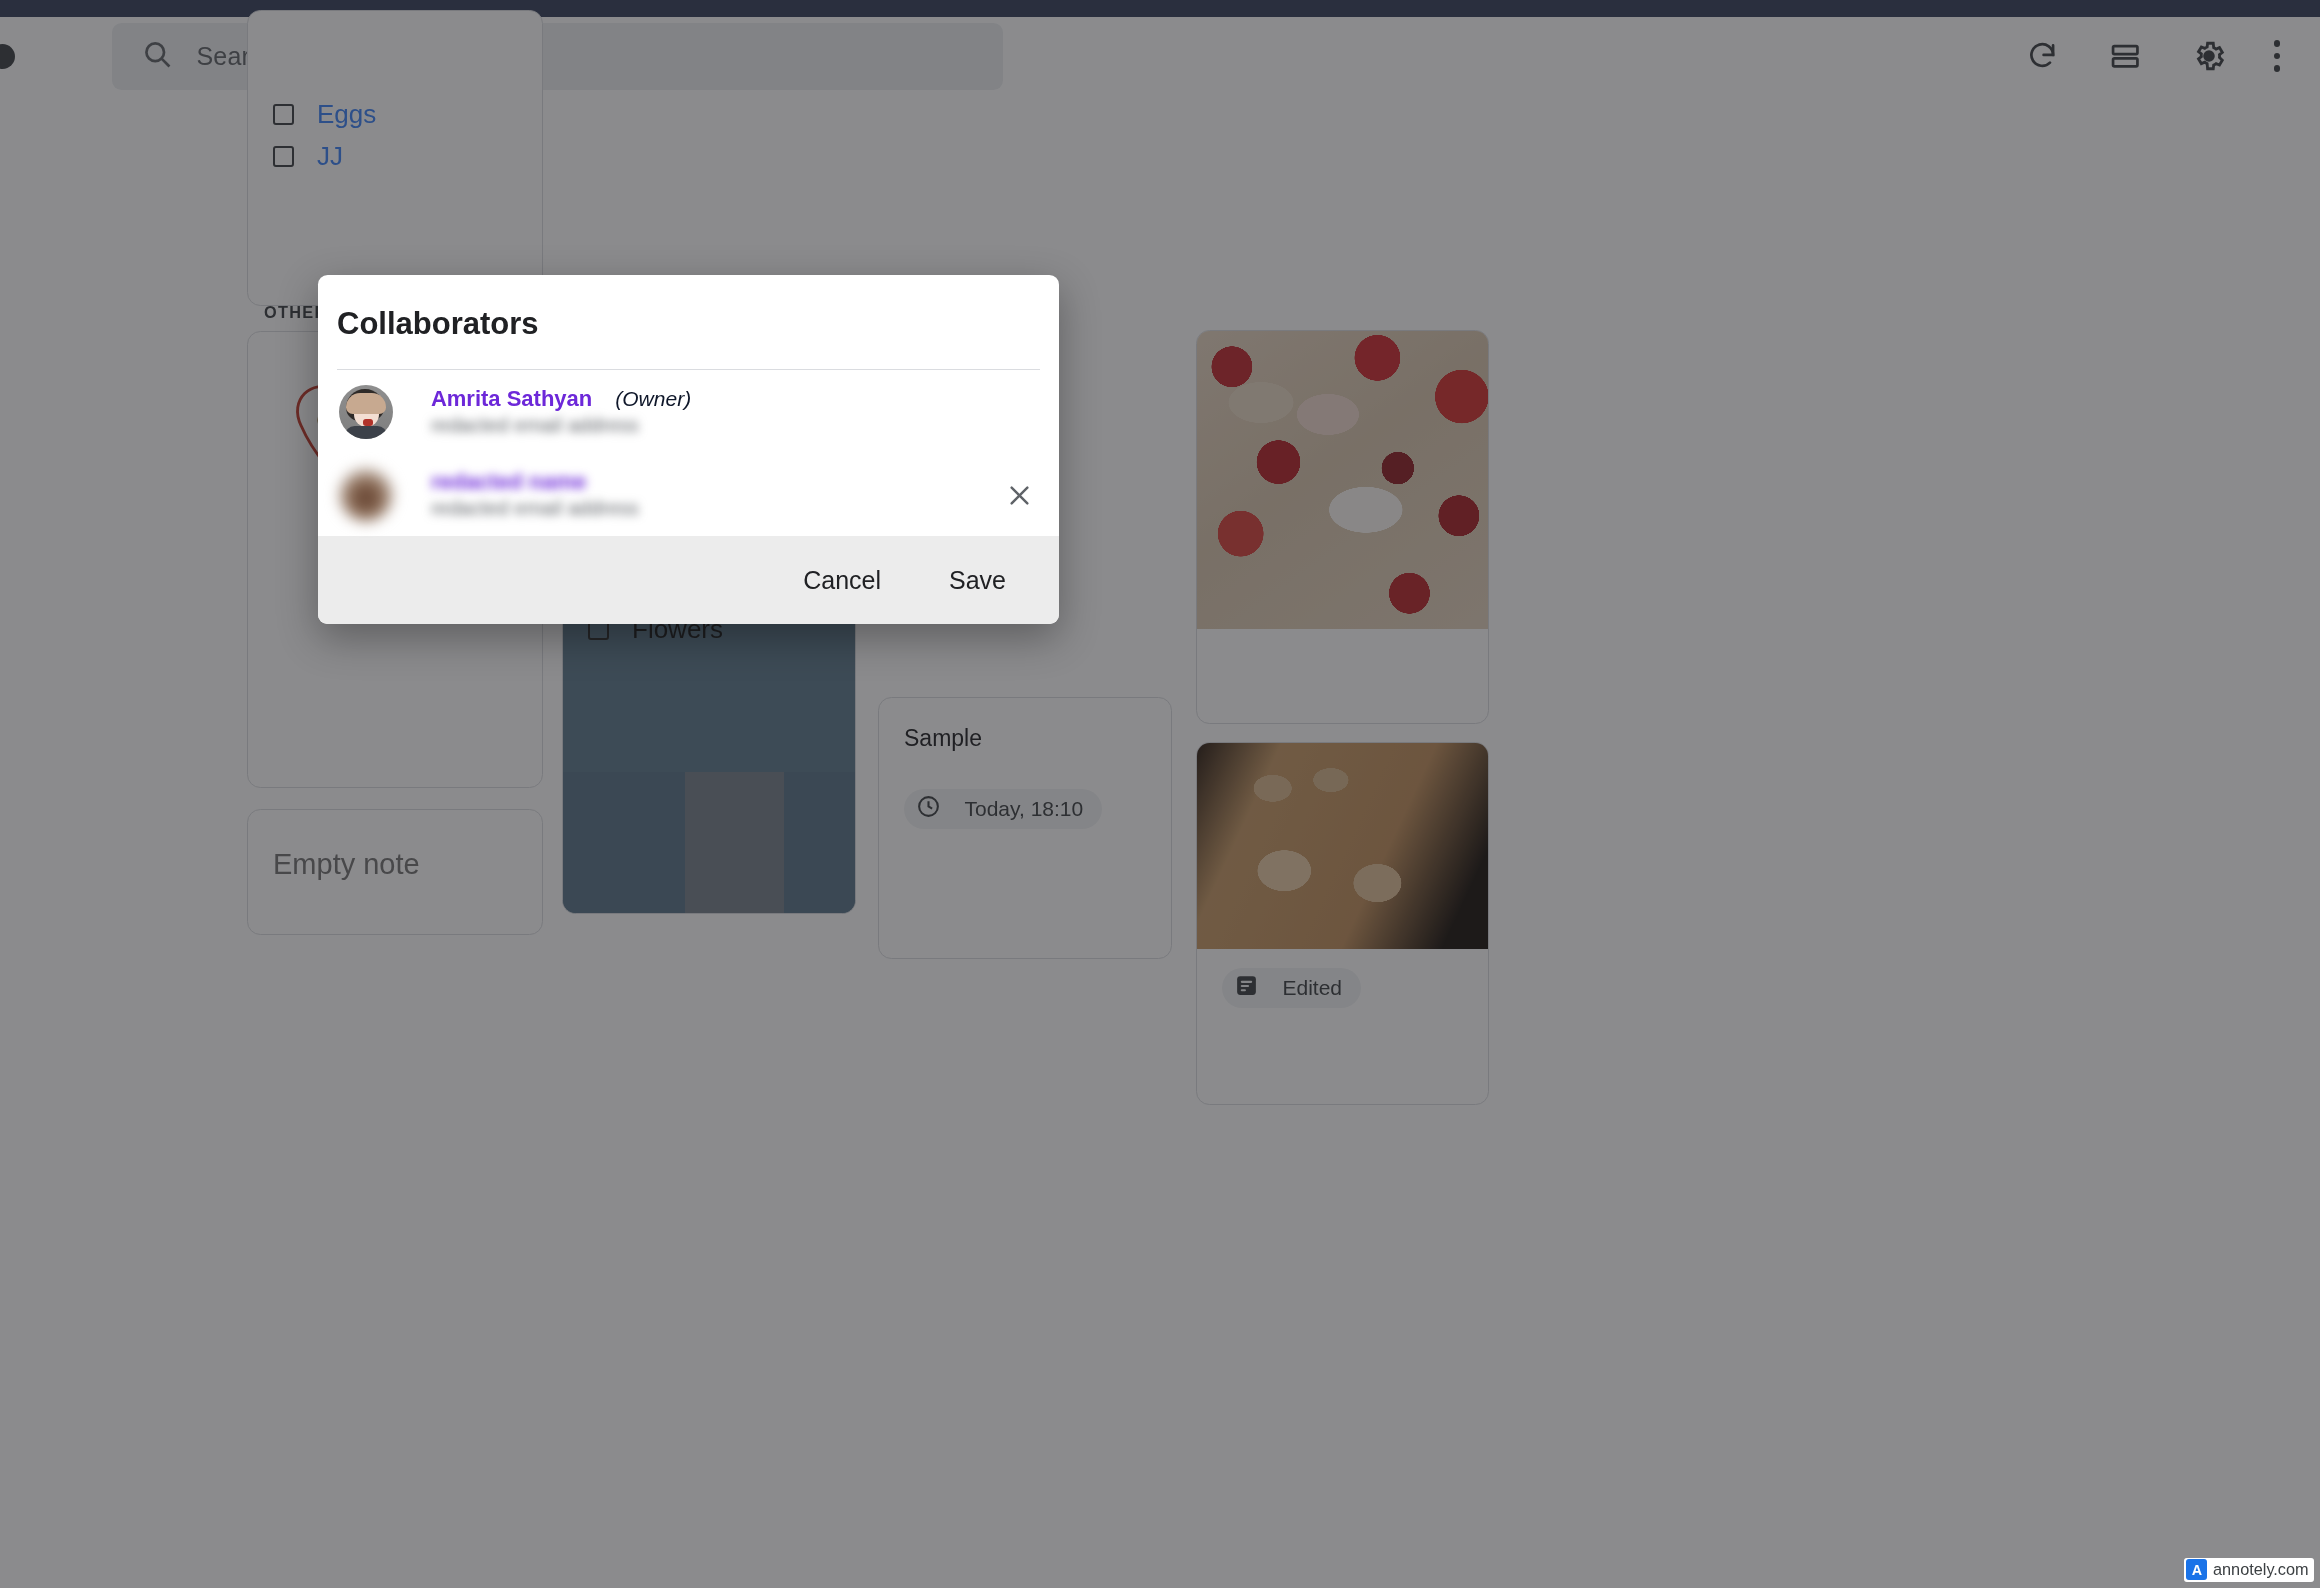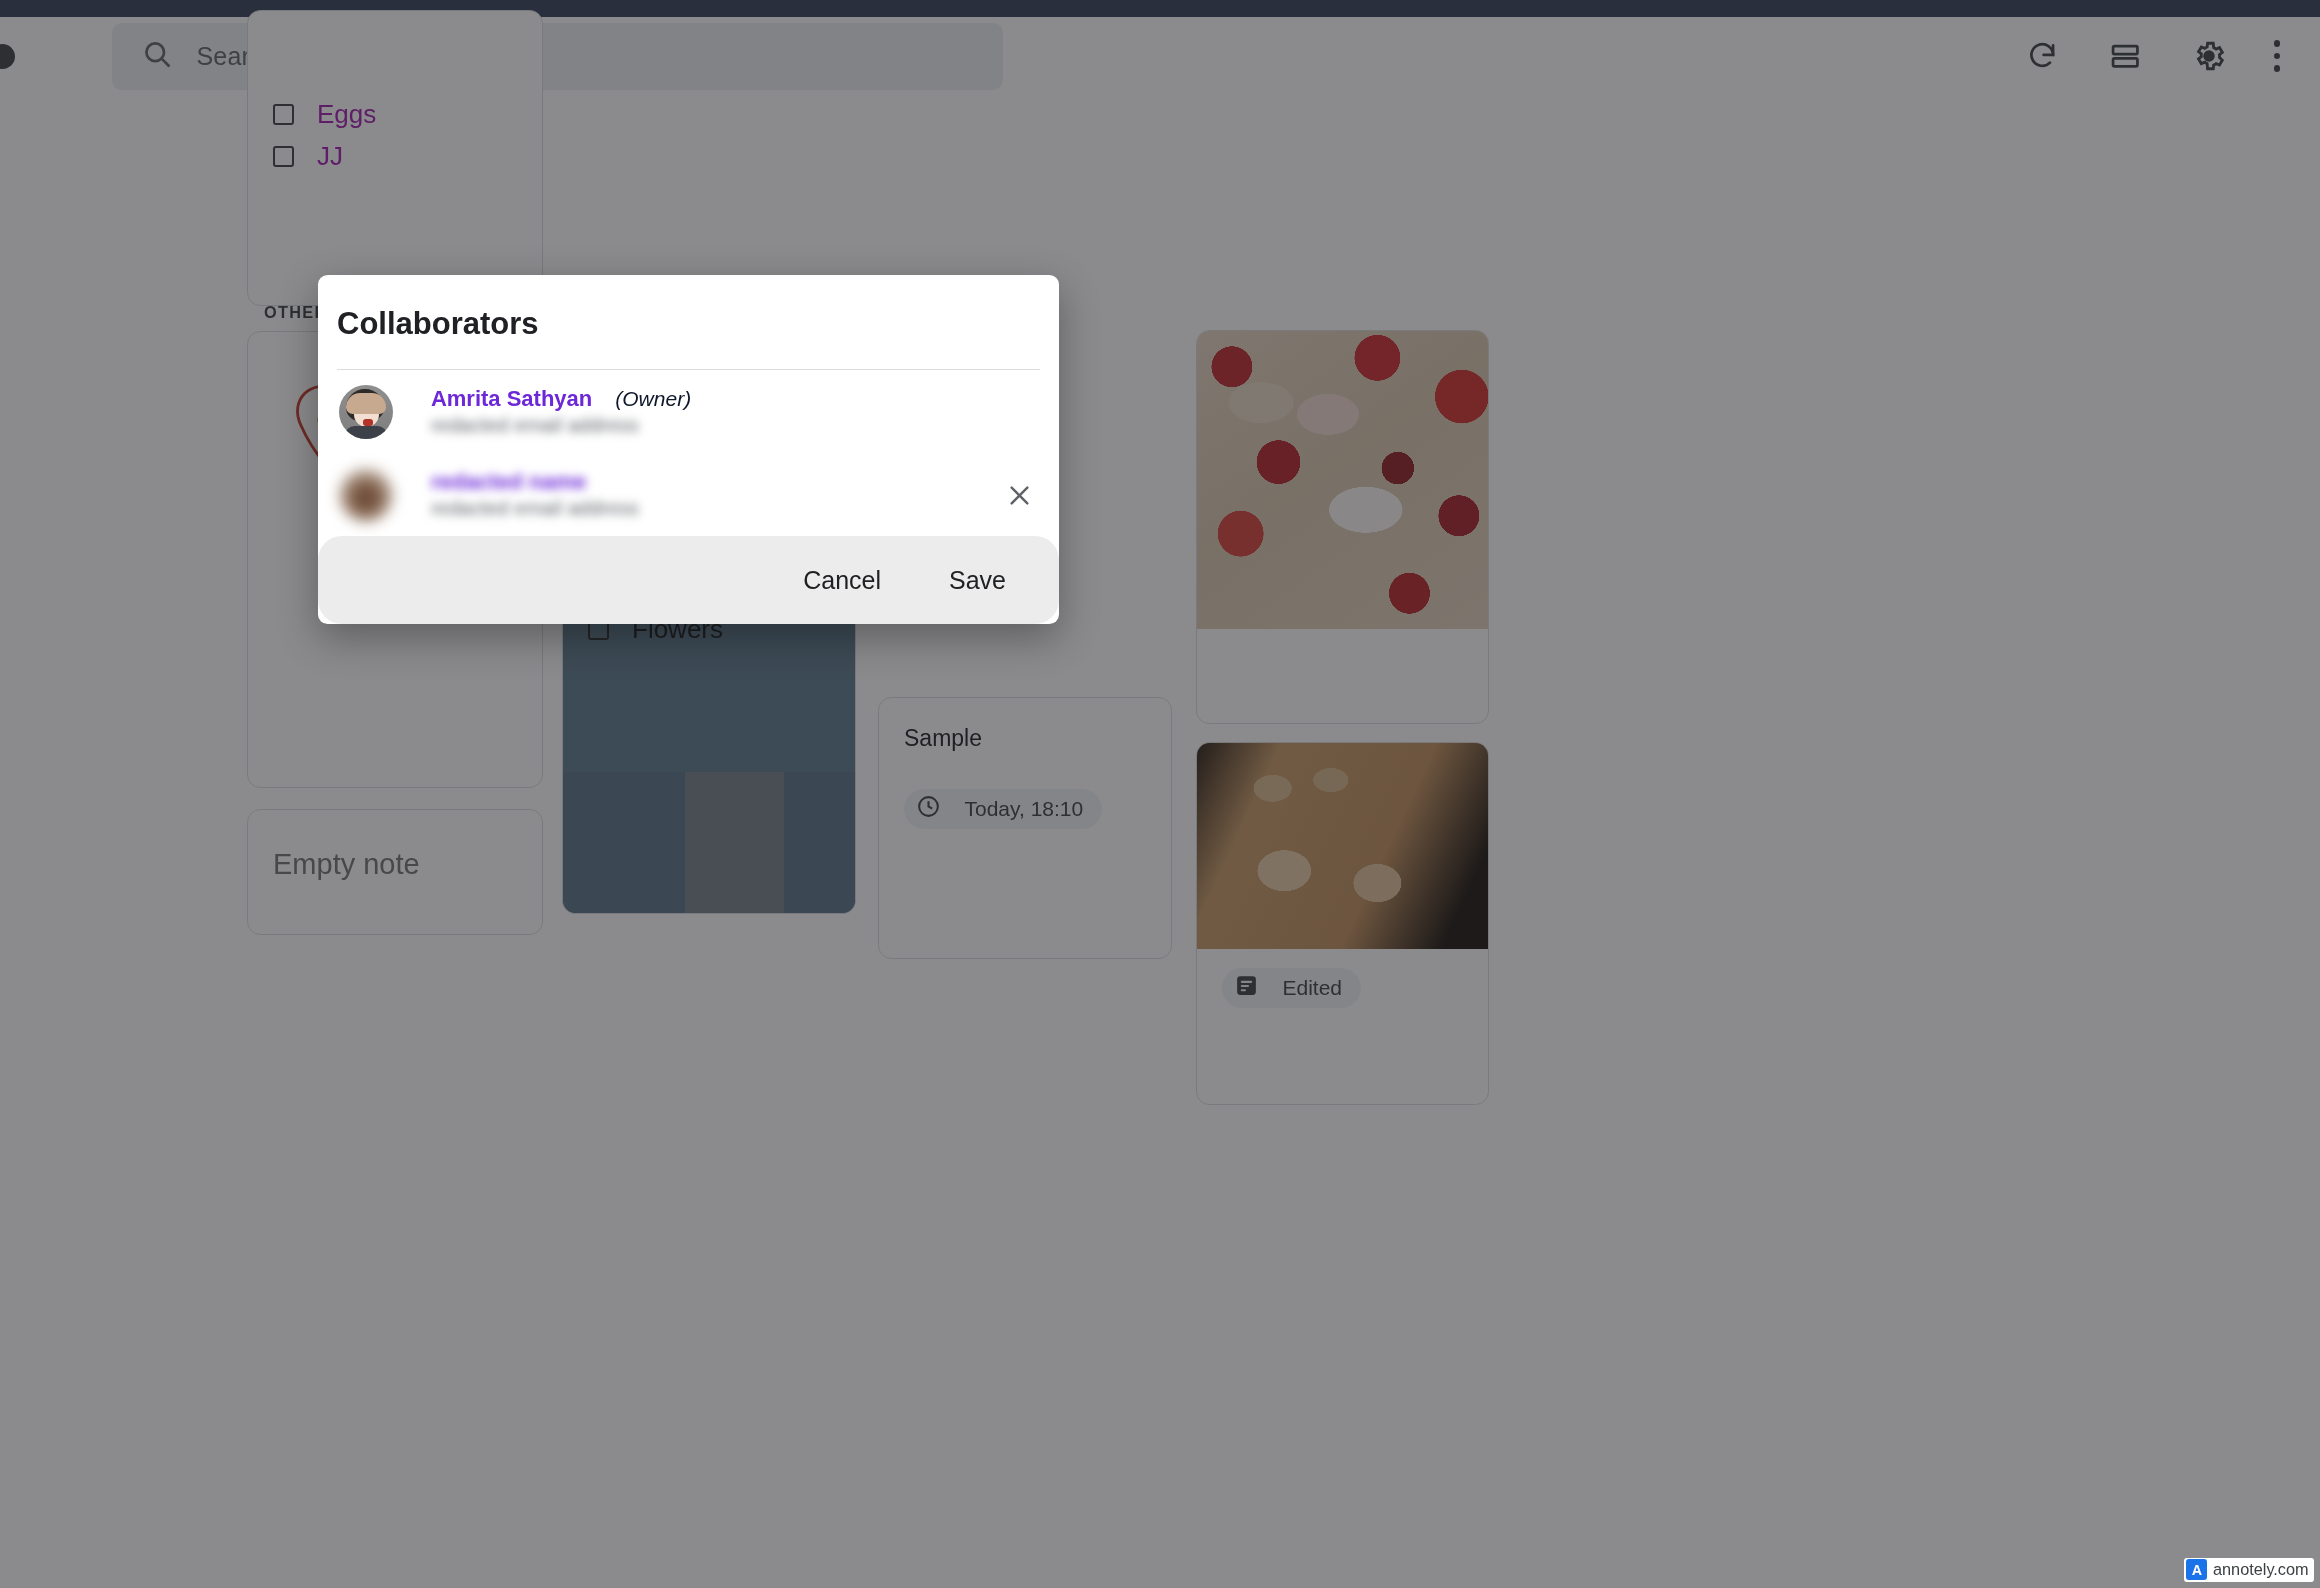--- a/index.html
+++ b/index.html
@@ -118,21 +118,21 @@
     font-size: 23px;
     color: #202124;
     padding: 21px 25px 5.7px 25px;
   }
   .check-row {
     display: flex;
     align-items: center;
     gap: 23px;
     padding: 5.7px 25px;
     font-size: 26px;
-    color: #a21caf;
+    color: #3b82f6;
   }
   .cbox {
     width: 21px; height: 21px;
     border: 2.4px solid #3c4043;
     border-radius: 2.9px;
     flex: 0 0 auto;
   }
   .note-placeholder {
     font-size: 29px;
     color: #737373;
@@ -409,21 +409,20 @@
     background: #3c4043;
   }
   .modal-footer {
     background: #ececec;
     height: 88px;
     display: flex;
     align-items: center;
     justify-content: flex-end;
     gap: 34px;
     padding-right: 36px;
-    border-radius: 24px;
   }
   .footer-btn {
     font-size: 25px;
     color: #202124;
     padding: 11.5px 17px;
     border-radius: 5.7px;
     background: transparent;
     border: none;
     font-family: inherit;
   }

